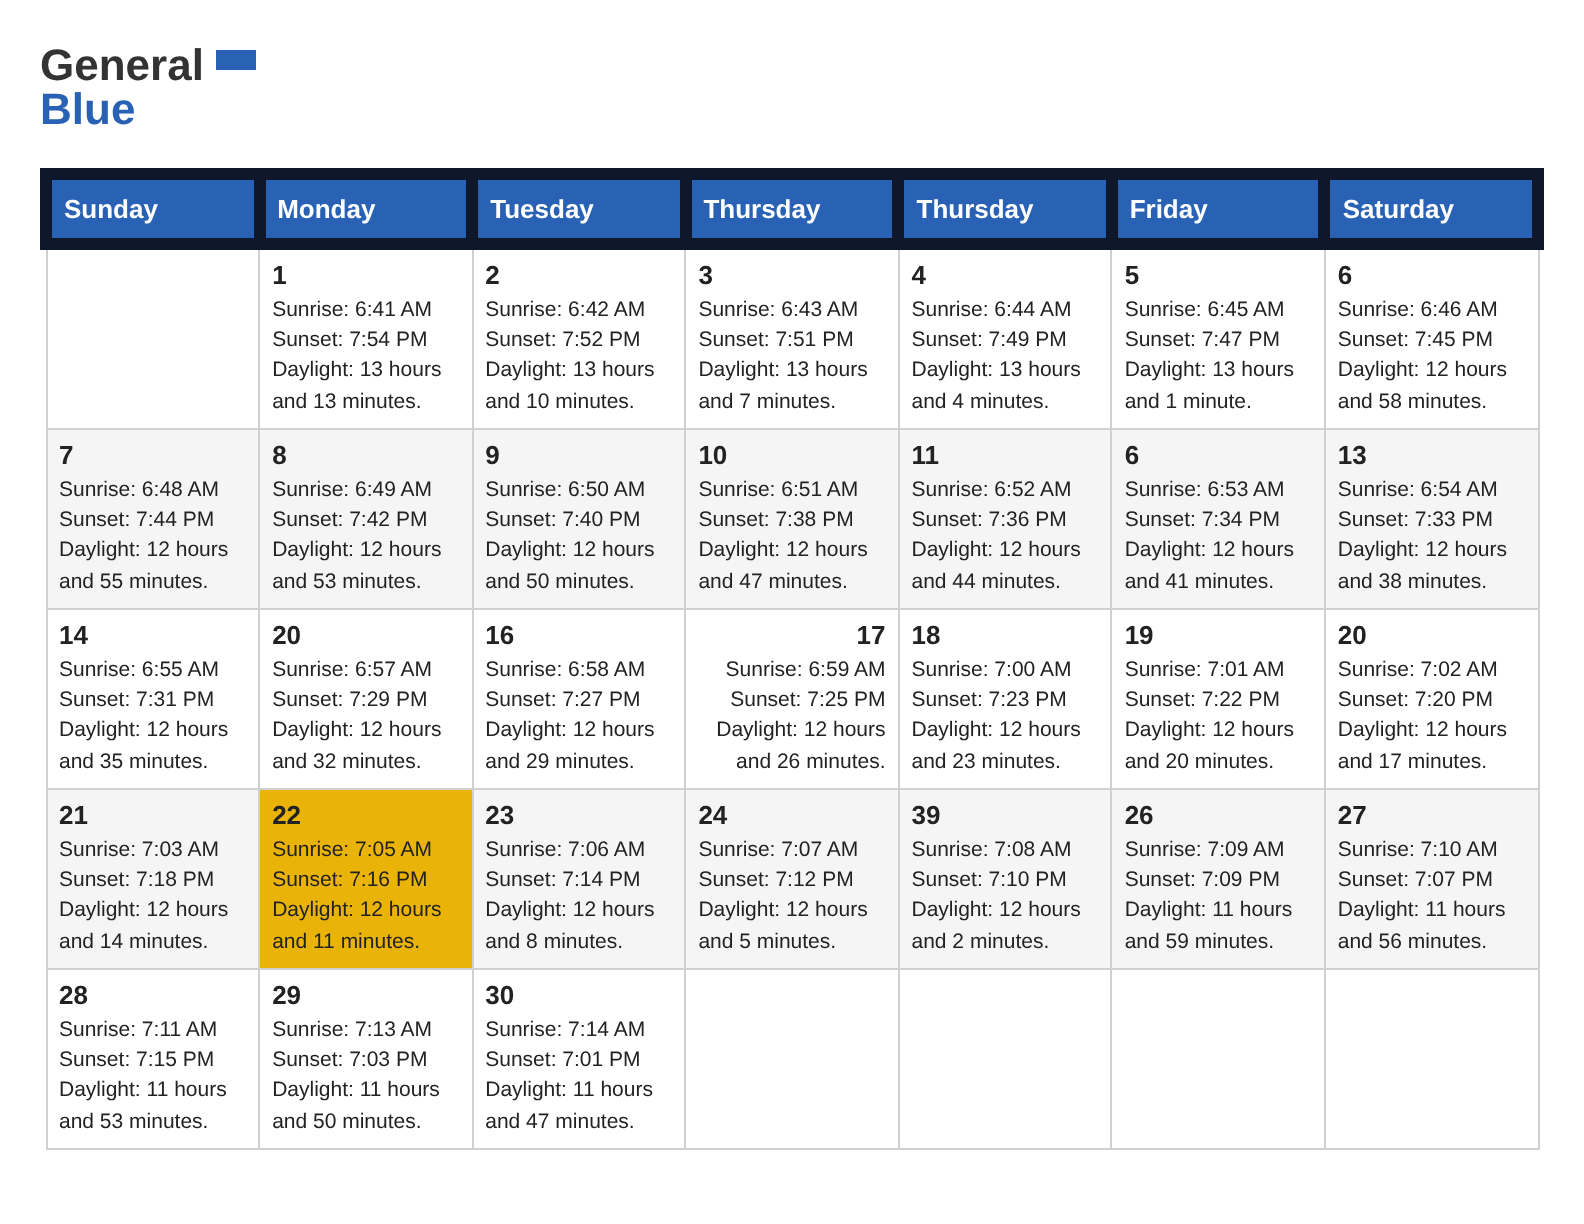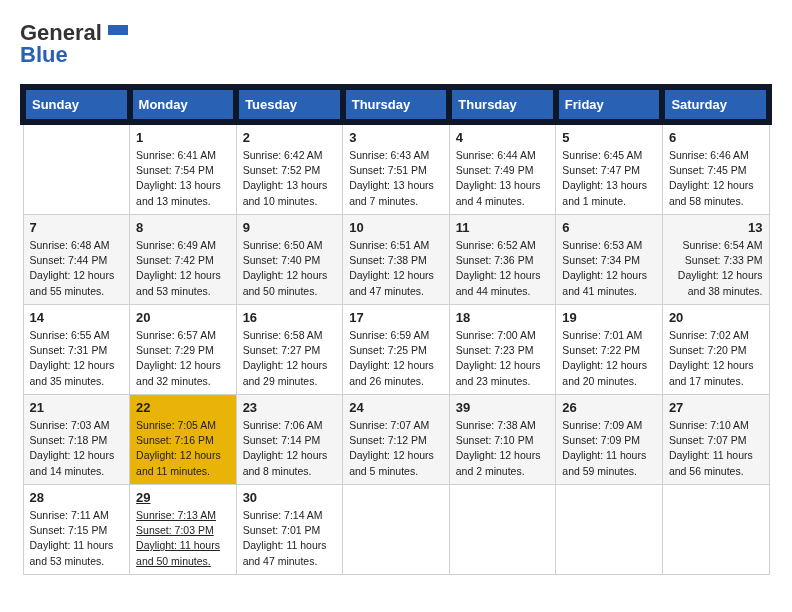--- a/index.html
+++ b/index.html
@@ -194,21 +194,21 @@
 Daylight: 12 hours
 and 44 minutes.</div>
         </td>
         <td style="background-color: rgb(245, 245, 245);">
           <span class="day-num">6</span>
           <div class="day-info" style="white-space: pre-line;">Sunrise: 6:53 AM
 Sunset: 7:34 PM
 Daylight: 12 hours
 and 41 minutes.</div>
         </td>
-        <td style="background-color: rgb(245, 245, 245); text-align: right;">
+        <td style="background-color: rgb(245, 245, 245);">
           <span class="day-num">13</span>
           <div class="day-info" style="white-space: pre-line;">Sunrise: 6:54 AM
 Sunset: 7:33 PM
 Daylight: 12 hours
 and 38 minutes.</div>
         </td>
       </tr>
       <tr>
         <td style="background-color: rgb(255, 255, 255);">
           <span class="day-num">14</span>
@@ -224,21 +224,21 @@
 Daylight: 12 hours
 and 32 minutes.</div>
         </td>
         <td style="background-color: rgb(255, 255, 255);">
           <span class="day-num">16</span>
           <div class="day-info" style="white-space: pre-line;">Sunrise: 6:58 AM
 Sunset: 7:27 PM
 Daylight: 12 hours
 and 29 minutes.</div>
         </td>
-        <td style="background-color: rgb(255, 255, 255);">
+        <td style="background-color: rgb(255, 255, 255); text-align: right;">
           <span class="day-num">17</span>
           <div class="day-info" style="white-space: pre-line;">Sunrise: 6:59 AM
 Sunset: 7:25 PM
 Daylight: 12 hours
 and 26 minutes.</div>
         </td>
         <td style="background-color: rgb(255, 255, 255);">
           <span class="day-num">18</span>
           <div class="day-info" style="white-space: pre-line;">Sunrise: 7:00 AM
 Sunset: 7:23 PM
@@ -284,21 +284,21 @@
         </td>
         <td style="background-color: rgb(245, 245, 245);">
           <span class="day-num">24</span>
           <div class="day-info" style="white-space: pre-line;">Sunrise: 7:07 AM
 Sunset: 7:12 PM
 Daylight: 12 hours
 and 5 minutes.</div>
         </td>
         <td style="background-color: rgb(245, 245, 245);">
           <span class="day-num">39</span>
-          <div class="day-info" style="white-space: pre-line;">Sunrise: 7:38 AM
+          <div class="day-info" style="white-space: pre-line;">Sunrise: 7:08 AM
 Sunset: 7:10 PM
 Daylight: 12 hours
 and 2 minutes.</div>
         </td>
         <td style="background-color: rgb(245, 245, 245);">
           <span class="day-num">26</span>
           <div class="day-info" style="white-space: pre-line;">Sunrise: 7:09 AM
 Sunset: 7:09 PM
 Daylight: 11 hours
 and 59 minutes.</div>
@@ -312,21 +312,21 @@
         </td>
       </tr>
       <tr>
         <td style="background-color: rgb(255, 255, 255);">
           <span class="day-num">28</span>
           <div class="day-info" style="white-space: pre-line;">Sunrise: 7:11 AM
 Sunset: 7:15 PM
 Daylight: 11 hours
 and 53 minutes.</div>
         </td>
-        <td style="background-color: rgb(255, 255, 255); text-decoration: underline;">
+        <td style="background-color: rgb(255, 255, 255);">
           <span class="day-num">29</span>
           <div class="day-info" style="white-space: pre-line;">Sunrise: 7:13 AM
 Sunset: 7:03 PM
 Daylight: 11 hours
 and 50 minutes.</div>
         </td>
         <td style="background-color: rgb(255, 255, 255);">
           <span class="day-num">30</span>
           <div class="day-info" style="white-space: pre-line;">Sunrise: 7:14 AM
 Sunset: 7:01 PM

